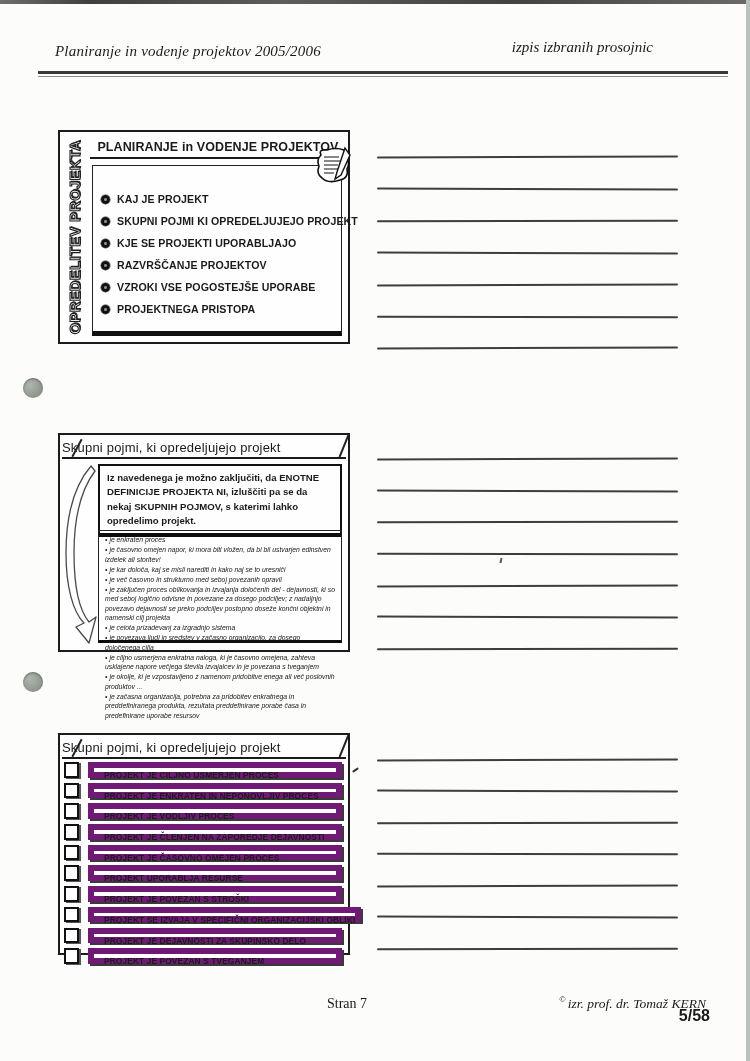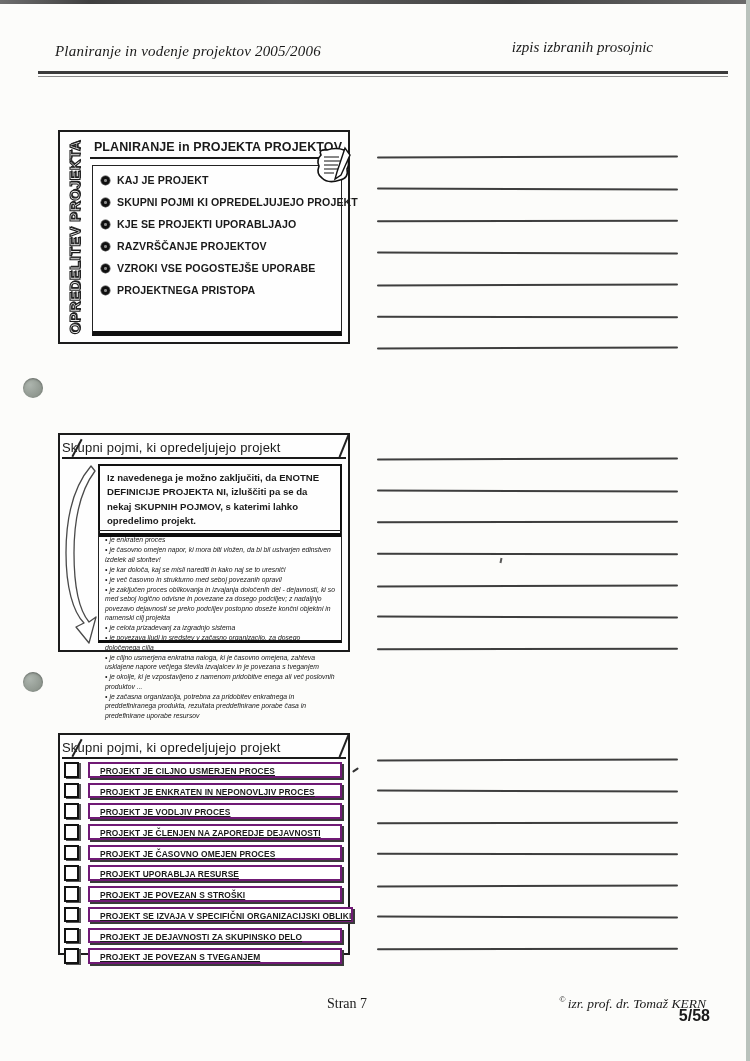--- a/index.html
+++ b/index.html
@@ -41,21 +41,21 @@
   #slide1 { top:130px; height:214px; }
   .s1-title { position:absolute; left:30px; right:2px; top:2px; height:25px;
     border-bottom:2px solid #1a1a1a; font-weight:bold; font-size:12.5px;
     text-align:center; padding-top:6px; letter-spacing:.1px; }
   .s1-banner { position:absolute; left:1px; top:3px; bottom:3px; width:28px;
     display:flex; align-items:center; justify-content:center; }
   .s1-banner span { writing-mode:vertical-rl; transform:rotate(180deg);
     font-weight:800; font-size:14.5px; letter-spacing:.5px; white-space:nowrap;
     color:#ededed; -webkit-text-stroke:1.1px #1a1a1a; text-shadow:1.2px 1.2px 0 #2e2e2e; }
   .s1-inner { position:absolute; left:32px; top:33px; right:6px; bottom:6px;
-    border:1px solid #222; border-bottom:5px solid #101010; padding:8px 4px 0 8px; }
+    border:1px solid #222; border-bottom:5px solid #101010; padding:27px 4px 0 8px; }
   .s1-row { display:flex; align-items:center; gap:7px; margin-bottom:10px; }
   .dot { flex:0 0 auto; width:9px; height:9px; border-radius:50%;
     background:radial-gradient(circle,#8a8a8a 0 18%,#101010 30% 100%);
     box-shadow:0 0 0 .5px #444; }
   .s1-label { font-weight:bold; font-size:10.6px; letter-spacing:.1px; white-space:nowrap; }
   .doc-icon { position:absolute; right:-4px; top:14px; width:38px; height:46px; z-index:3; }
   
   #slide2 { top:433px; height:219px; }
   .s2-arrow { position:absolute; left:2px; top:26px; width:35px; height:185px; }
   .s2-intro { position:absolute; left:38px; top:29px; right:6px;
@@ -66,23 +66,23 @@
     padding:4px 4px 0 6px; list-style:none;
     font:italic 6.8px "Liberation Sans", sans-serif; line-height:1.4; color:#161616; }
   .s2-items li::before { content:"\2022"; margin-right:2px; }
   .s2-items li { margin-bottom:.5px; }
   
   #slide3 { top:733px; height:222px; }
   .s3-rows { position:absolute; left:4px; right:6px; top:27px; }
   .s3-row { display:flex; align-items:stretch; height:15.5px; margin-bottom:5.2px; }
   .tab { flex:0 0 15px; border:2px solid #111; background:#fff;
     box-shadow:2px 1px 0 #555; margin-right:9px; }
-  .bar { flex:1; position:relative; border:2px solid #701a75; background:#fff;
+  .bar { flex:1; position:relative; border:6px solid #701a75; background:#fff;
     box-shadow:2px 2px 0 #3a3a3a; font-weight:bold; font-size:8.4px;
-    padding:2px 0 0 10px; letter-spacing:.1px; white-space:nowrap;text-decoration:underline; }
+    padding:2px 0 0 10px; letter-spacing:.1px; white-space:nowrap; }
   .pen-mark { position:absolute; right:16px; top:3px; width:7px; height:2px;
     background:#333; transform:rotate(-35deg); border-radius:1px; }
   
   .note-line { position:absolute; left:377px; width:301px; height:2px;
     background:#3e3e3e; border-radius:1px; }
   .stray { position:absolute; left:500px; top:558px; width:2px; height:5px;
     background:#5a5a5a; transform:rotate(12deg); }
 </style>
 </head>
 <body>
@@ -92,21 +92,21 @@
   <div class="scan-top"></div>
   <div class="scan-right"></div>
   <div class="hole" style="top:378px"></div>
   <div class="hole" style="top:672px"></div>
 
   <div class="hdr-left">Planiranje in vodenje projektov 2005/2006</div>
   <div class="hdr-right">izpis izbranih prosojnic</div>
   <div class="hdr-rule"></div>
 
   <div class="slide" id="slide1">
-    <div class="s1-title">PLANIRANJE in PROJEKTA PROJEKTOV</div>
+    <div class="s1-title">PLANIRANJE in VODENJE PROJEKTOV</div>
     <div class="s1-banner">
       <span>OPREDELITEV PROJEKTA</span>
     </div>
     <div class="s1-inner">
       <div class="s1-row">
         <span class="dot"></span>
         <span class="s1-label">KAJ JE PROJEKT</span>
       </div>
       <div class="s1-row">
         <span class="dot"></span>

